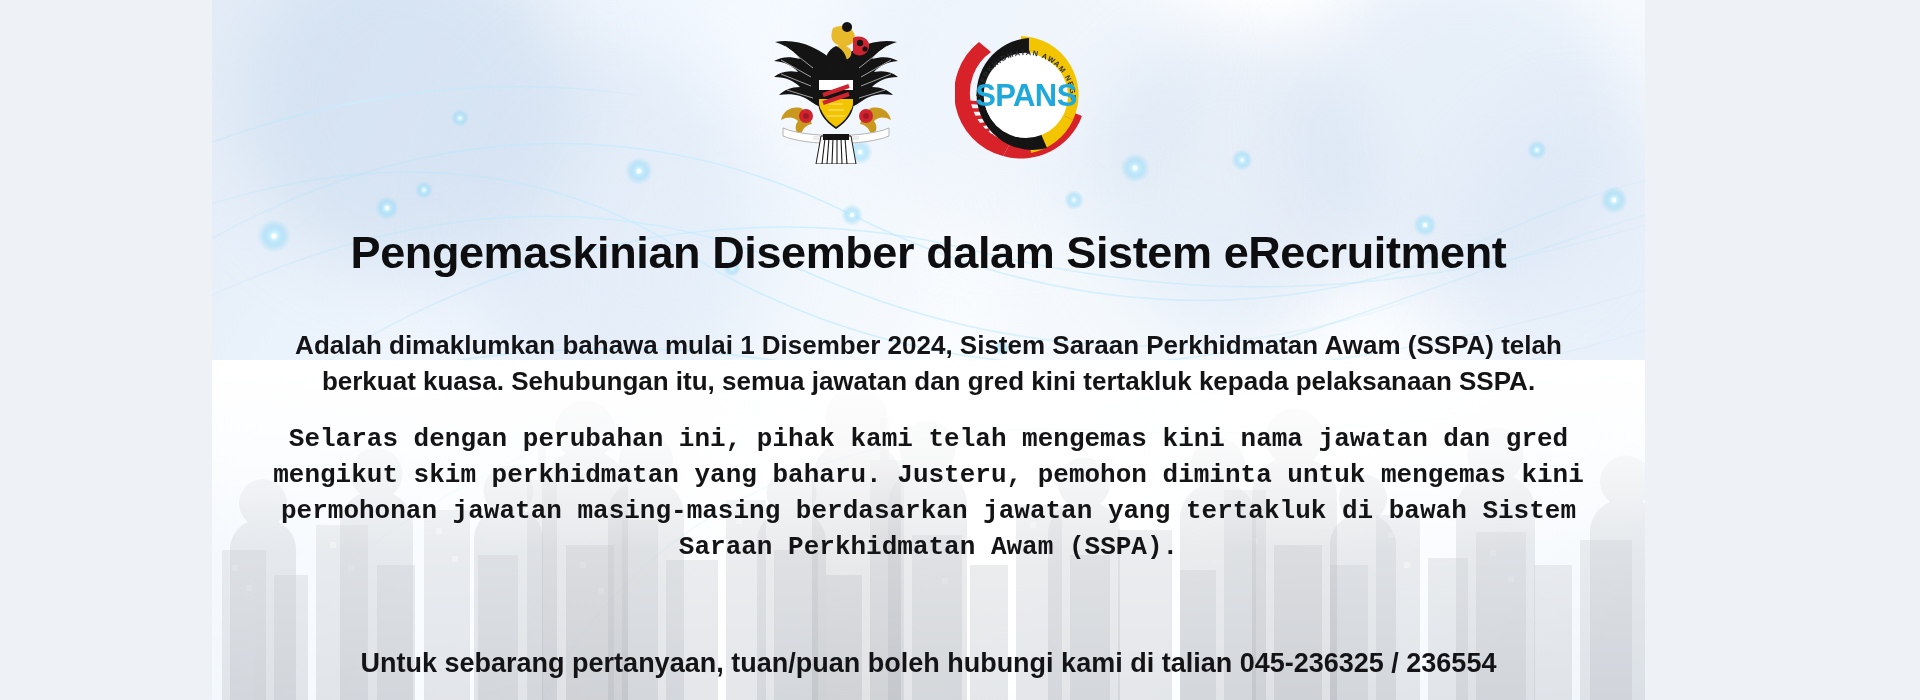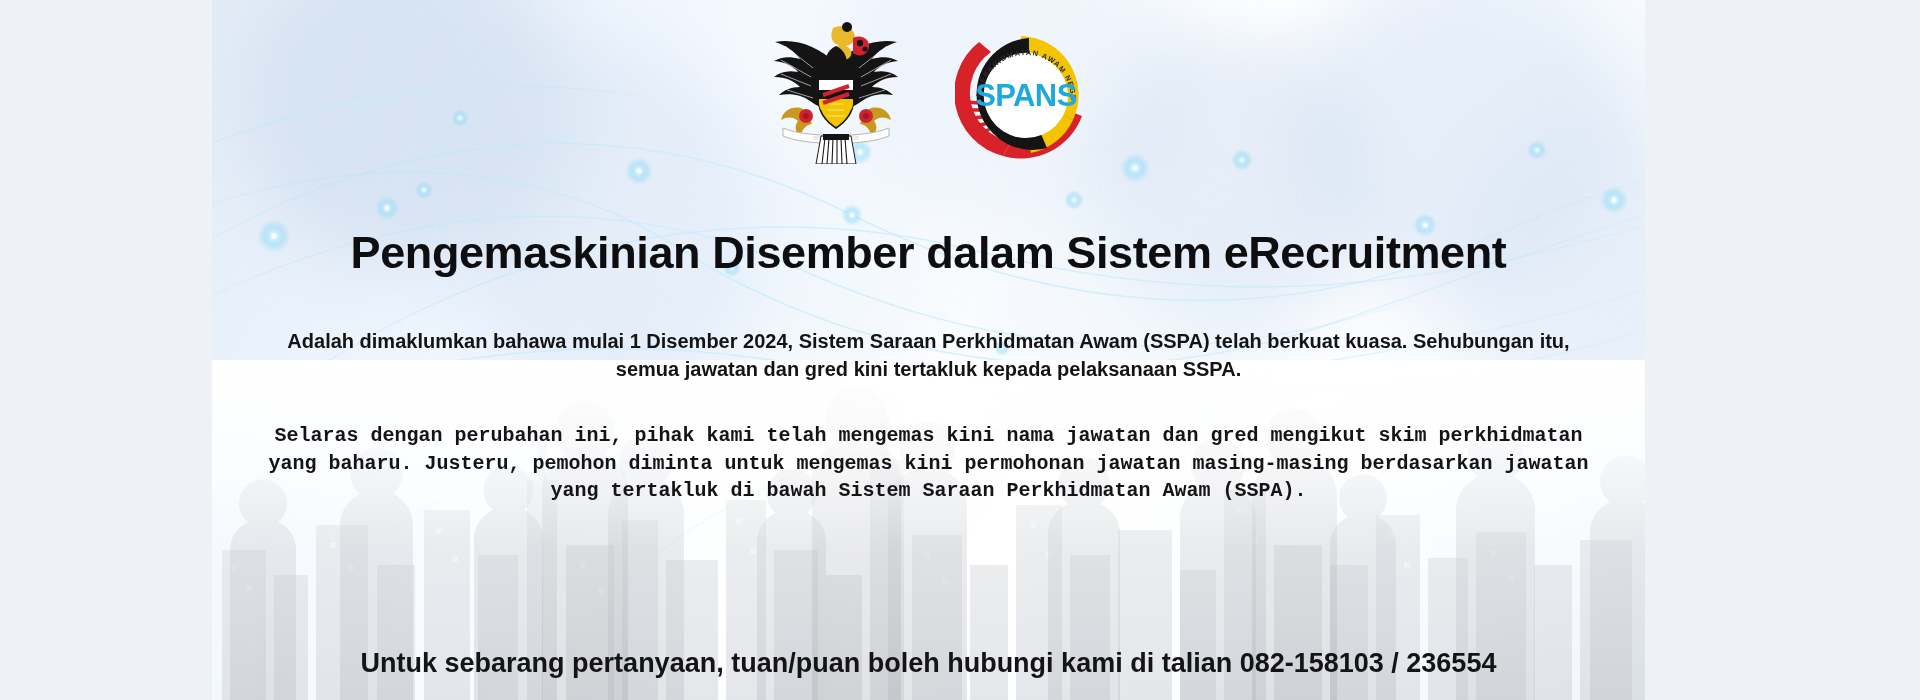--- a/index.html
+++ b/index.html
@@ -103,21 +103,21 @@
     font-weight: 700;
     letter-spacing: -.4px;
     color: #0e0e10;
     line-height: 1.1;
   }
   .para {
     position: absolute;
     left: 50%;
     transform: translateX(-50%);
     width: 1330px;
-    font-size: 20px;
+    font-size: 26px;
     font-weight: 700;
     line-height: 1.38;
     color: #141416;
   }
   .para.p1 { top: 328px; }
   .para.p2 { top: 422px; font-family: Liberation Mono, monospace; }
   .para.p3 { top: 645px; font-size: 27px; }
 </style>
 </head>
 <body>
@@ -381,21 +381,21 @@
       </svg>
     </div>
 
     <div class="content">
       <div class="headline">Pengemaskinian Disember dalam Sistem eRecruitment</div>
 
       <div class="para p1">Adalah dimaklumkan bahawa mulai 1 Disember 2024, Sistem Saraan Perkhidmatan Awam (SSPA) telah berkuat kuasa. Sehubungan itu, semua jawatan dan gred kini tertakluk kepada pelaksanaan SSPA.</div>
 
       <div class="para p2">Selaras dengan perubahan ini, pihak kami telah mengemas kini nama jawatan dan gred mengikut skim perkhidmatan yang baharu. Justeru, pemohon diminta untuk mengemas kini permohonan jawatan masing-masing berdasarkan jawatan yang tertakluk di bawah Sistem Saraan Perkhidmatan Awam (SSPA).</div>
 
-      <div class="para p3">Untuk sebarang pertanyaan, tuan/puan boleh hubungi kami di talian 082-158103 / 236554</div>
+      <div class="para p3">Untuk sebarang pertanyaan, tuan/puan boleh hubungi kami di talian 045-236325 / 236554</div>
     </div>
 
   </div>
 
   <div style="position:absolute;left:0;top:0;width:212px;height:700px;background:#eef1f5;"></div>
   <div style="position:absolute;left:1645px;top:0;width:275px;height:700px;background:#eef1f5;"></div>
 
 </div>
 
 </body></html>

